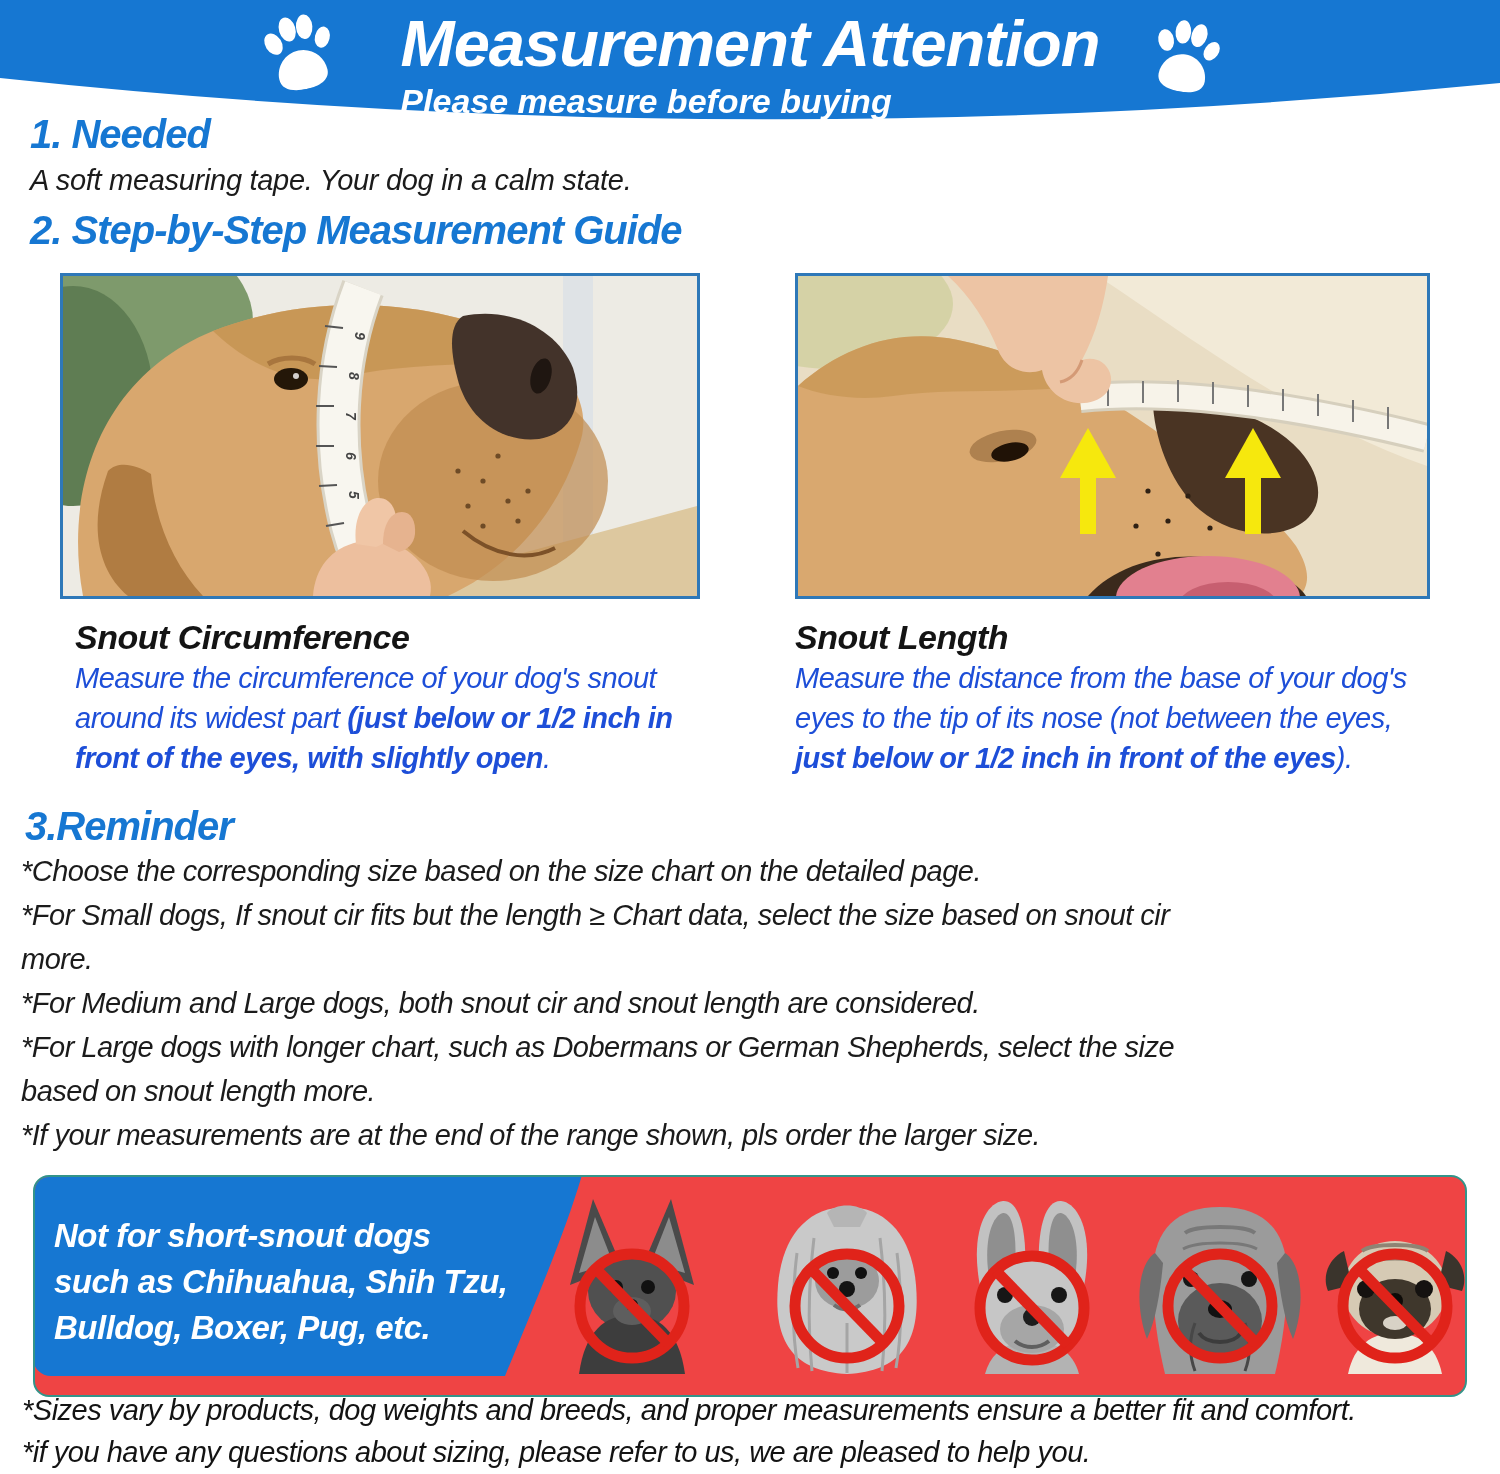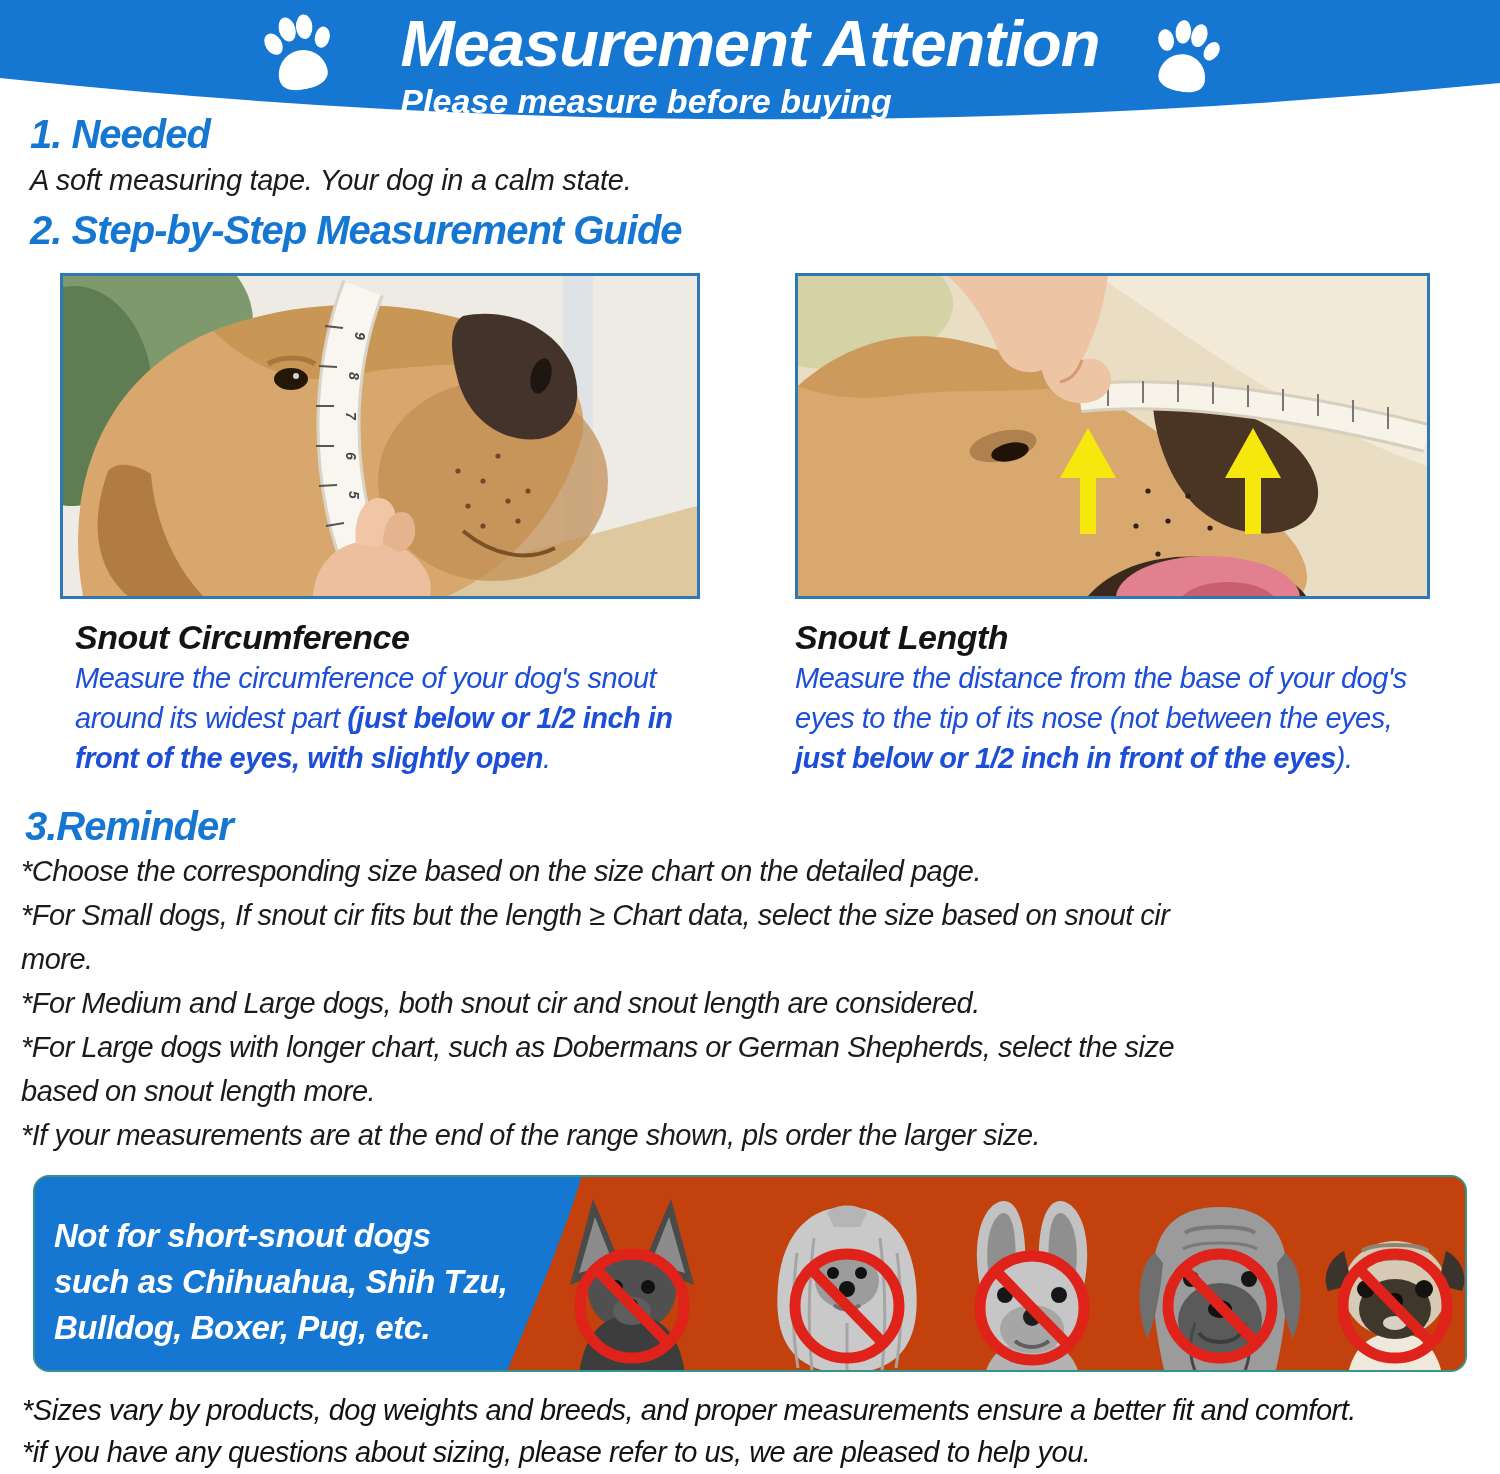--- a/index.html
+++ b/index.html
@@ -38,22 +38,22 @@
   .step-desc { position:absolute; top:658px; font-size:29px; line-height:40px; color:#1d4ed8; letter-spacing:-0.5px; }
   #desc-circumference { left:75px;  width:660px; }
   #desc-length        { left:795px; width:690px; }
 
   
   #heading-reminder { left:25px; top:804px; }
   .reminder { position:absolute; left:21px; top:849px; width:1445px;
               font-size:29px; line-height:44px; color:#1b1b1b; letter-spacing:-0.5px; }
 
   
-  .banner { position:absolute; left:33px; top:1175px; width:1434px; height:197px;
-            border:2px solid #33948a; border-radius:16px; background:#c2410c; overflow:hidden; }
+  .banner { position:absolute; left:33px; top:1175px; width:1434px; height:222px;
+            border:2px solid #33948a; border-radius:16px; background:#ef4444; overflow:hidden; }
   .banner-panel { position:absolute; left:-2px; top:-2px; }
   .banner-text { position:absolute; left:19px; top:36px; color:#ffffff;
                  font-size:33px; font-weight:700; line-height:46px; letter-spacing:-0.5px; }
   .dog-slot { position:absolute; top:16px; width:190px; height:181px; }
   .dog-slot svg { position:absolute; left:0; top:0; }
   .slot-1 { left:502px; } .slot-2 { left:717px; } .slot-3 { left:902px; }
   .slot-4 { left:1090px; } .slot-5 { left:1265px; }
 
   
   .footer-line { position:absolute; left:22px; font-size:29px; color:#131313; letter-spacing:-0.5px; }

